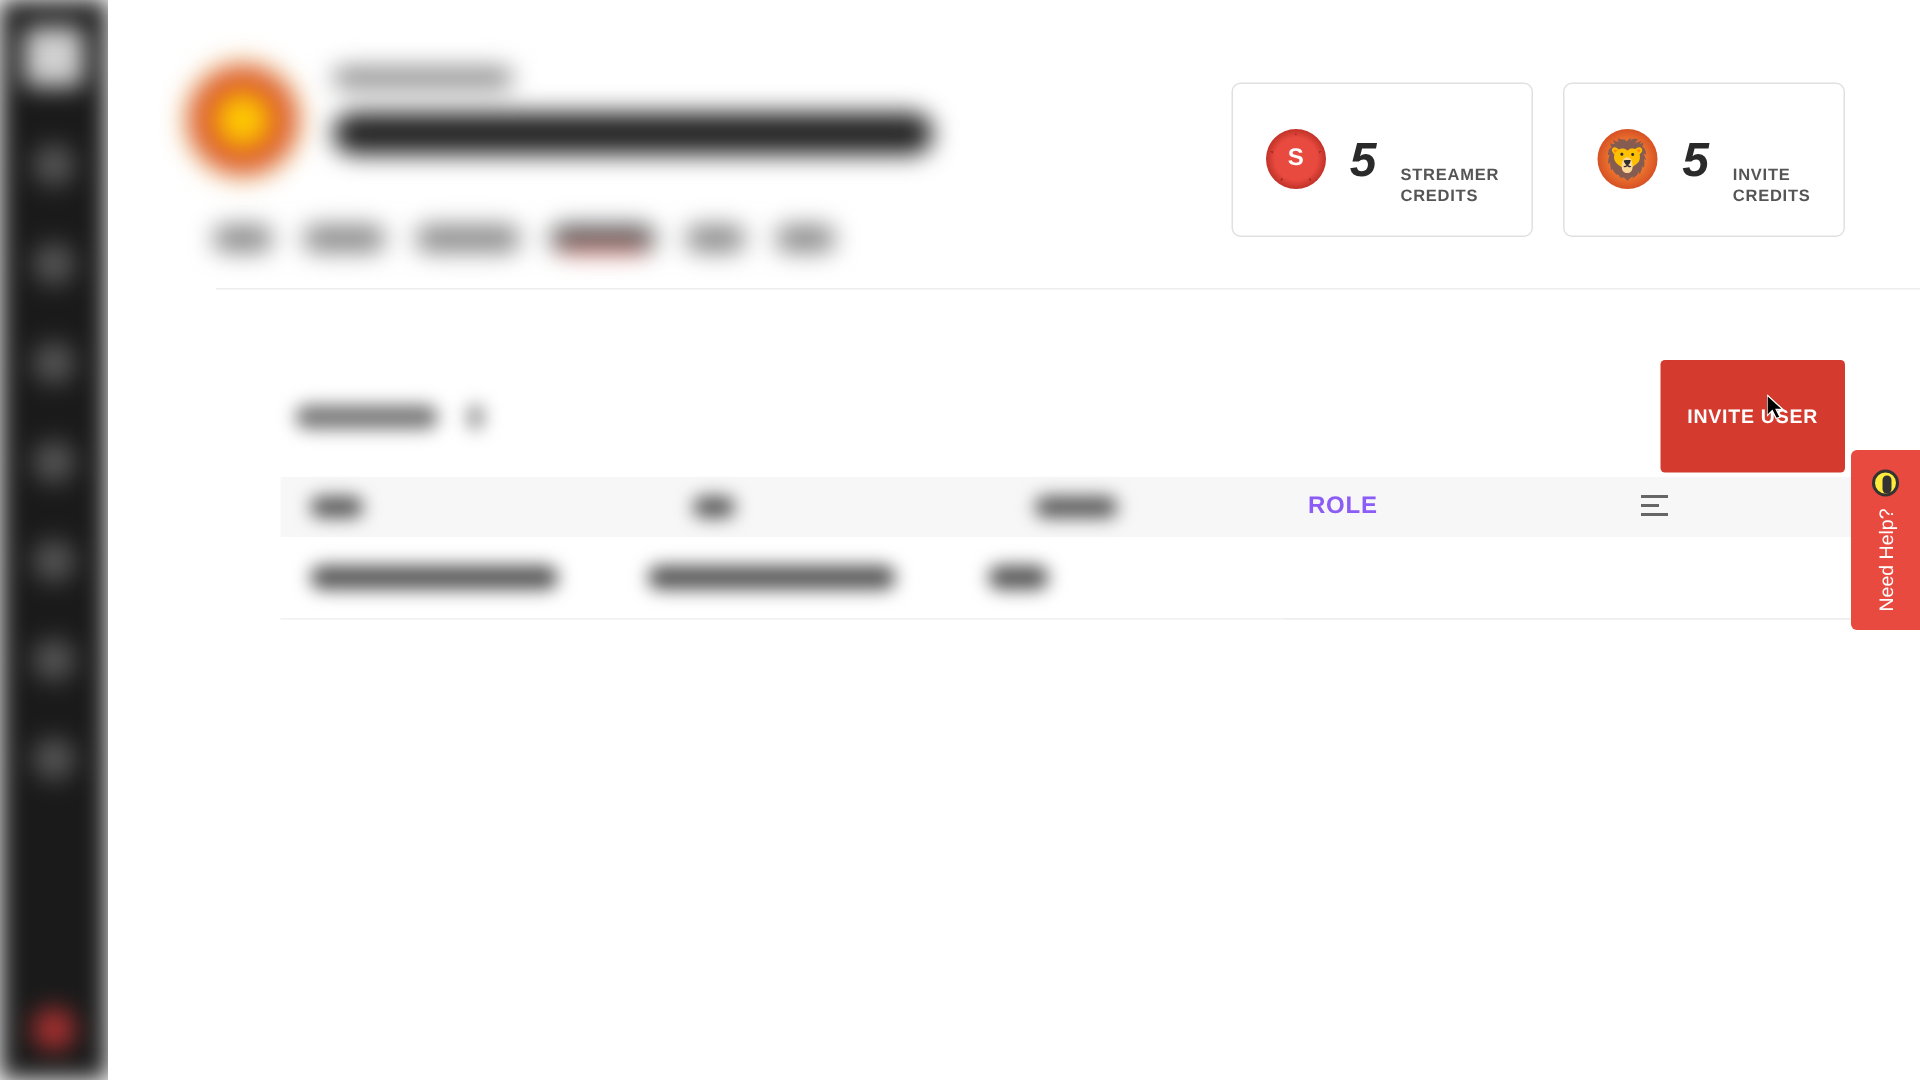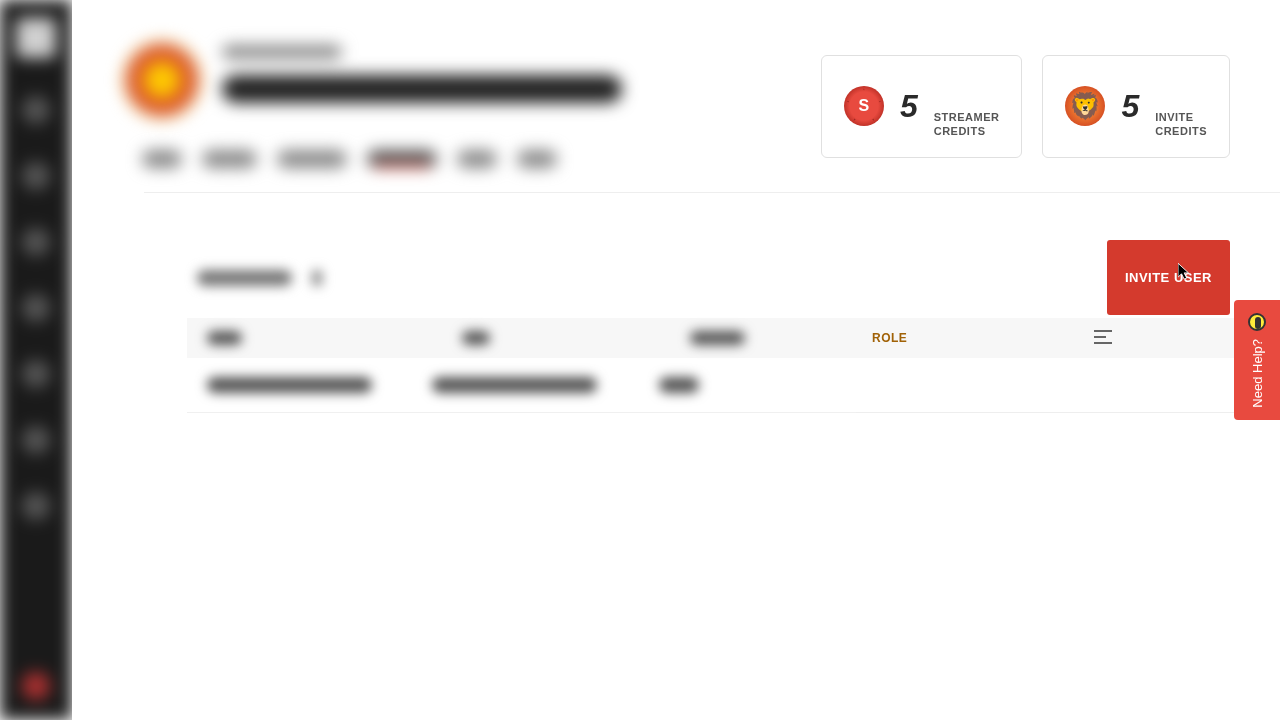--- a/index.html
+++ b/index.html
@@ -257,24 +257,24 @@
     .th1 { width: 35px; }
     .th2 { width: 28px; margin-left: 140px; }
     .th3 { width: 55px; margin-left: 120px; }
     .th-role {
       position: absolute;
       top: 318px;
       left: 800px;
       height: 40px;
       display: flex;
       align-items: center;
-      font-size: 12px;
+      font-size: 16px;
       font-weight: 700;
       letter-spacing: 0.5px;
-      color: #a16207;
+      color: #8b5cf6;
     }
     .table-row {
       height: 55px;
       display: flex;
       align-items: center;
       padding: 0 20px;
       gap: 80px;
       border-bottom: 1px solid #f0f0f0;
     }
     .td-blur {

